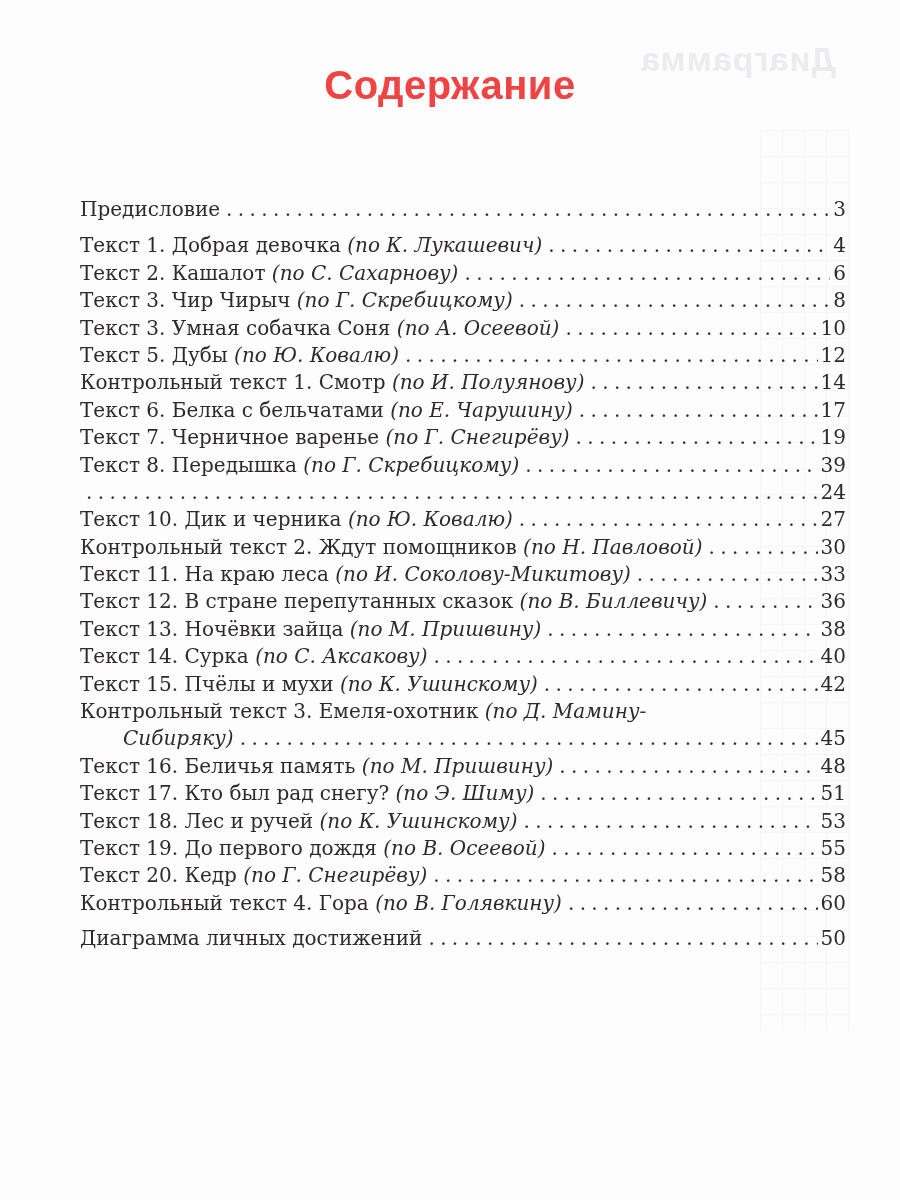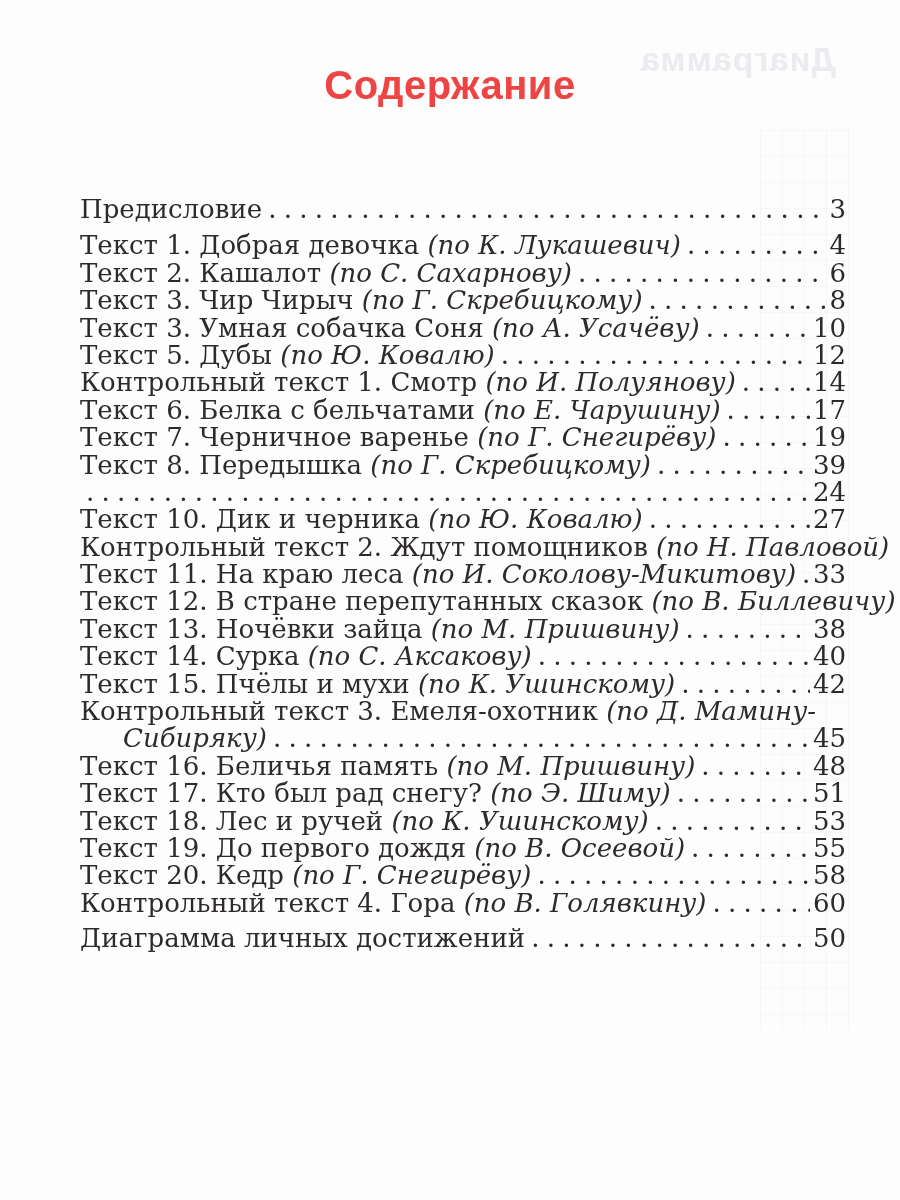--- a/index.html
+++ b/index.html
@@ -48,21 +48,21 @@
       font-weight: bold;
       font-size: 40px;
       color: #ef4444;
       letter-spacing: 0.5px;
     }
     .toc {
       position: absolute;
       top: 196px;
       left: 80px;
       width: 766px;
-      font-size: 26px;
+      font-size: 20px;
     }
     .row {
       display: flex;
       align-items: baseline;
       height: 27.4px;
       line-height: 27.4px;
       white-space: nowrap;
     }
     .row.gap-after { margin-bottom: 9px; }
     .row.gap-before { margin-top: 8px; }
@@ -114,21 +114,21 @@
         <span class="name"><span>Текст 2. Кашалот</span> <i>(по С. Сахарнову)</i></span>
         <span class="dots"></span>
         <span class="page">6</span>
       </div>
       <div class="row">
         <span class="name"><span>Текст 3. Чир Чирыч</span> <i>(по Г. Скребицкому)</i></span>
         <span class="dots"></span>
         <span class="page">8</span>
       </div>
       <div class="row">
-        <span class="name"><span>Текст 3. Умная собачка Соня</span> <i>(по А. Усачёву)</i></span>
+        <span class="name"><span>Текст 3. Умная собачка Соня</span> <i>(по А. Осеевой)</i></span>
         <span class="dots"></span>
         <span class="page">10</span>
       </div>
       <div class="row">
         <span class="name"><span>Текст 5. Дубы</span> <i>(по Ю. Ковалю)</i></span>
         <span class="dots"></span>
         <span class="page">12</span>
       </div>
       <div class="row">
         <span class="name"><span>Контрольный текст 1. Смотр</span> <i>(по И. Полуянову)</i></span>

